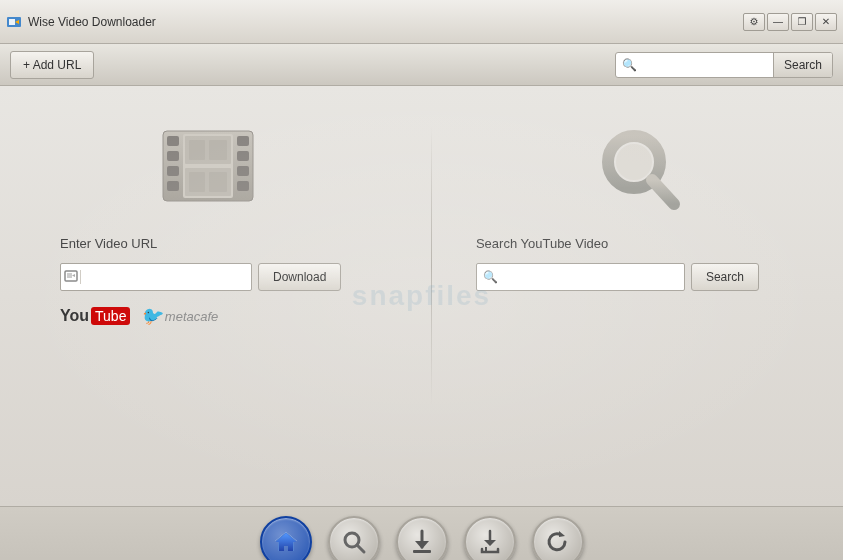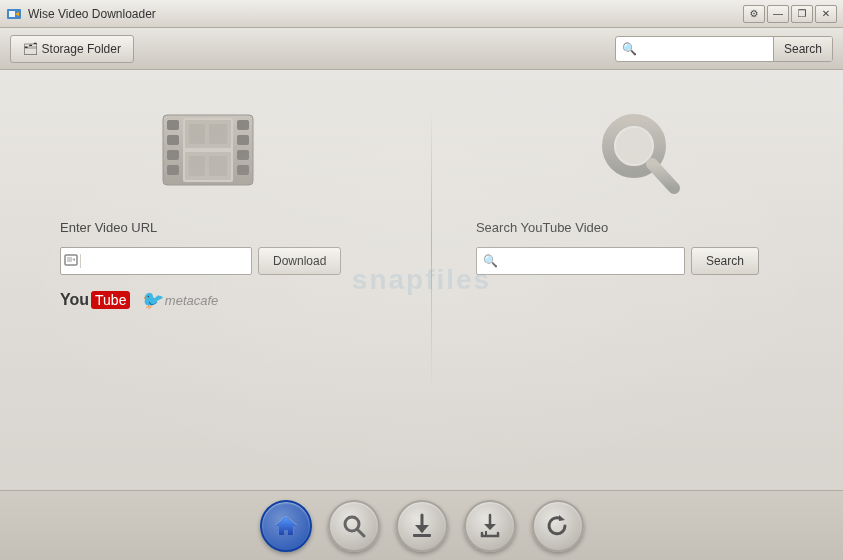--- a/index.html
+++ b/index.html
@@ -10,21 +10,21 @@
       font-family: 'Segoe UI', Tahoma, Geneva, Verdana, sans-serif;
       font-size: 12px;
       background: #d4d0c8;
       overflow: hidden;
     }
 
     
     .title-bar {
       background: linear-gradient(to bottom, #f0eeea, #d8d4cc);
       border-bottom: 1px solid #b0aca4;
-      height: 28px;
+      height: 44px;
       display: flex;
       align-items: center;
       padding: 0 6px;
       user-select: none;
     }
     .title-bar-icon {
       width: 16px;
       height: 16px;
       margin-right: 6px;
       display: flex;
@@ -379,21 +379,21 @@
   <span class="title-bar-title">Wise Video Downloader</span>
   <div class="title-bar-controls">
     <div class="title-bar-btn">⚙</div>
     <div class="title-bar-btn">—</div>
     <div class="title-bar-btn">❐</div>
     <div class="title-bar-btn">✕</div>
   </div>
 </div>
 
 <div class="toolbar">
-  <button class="toolbar-btn">🗂 Storage Folder</button>
+  <button class="toolbar-btn">+ Add URL</button>
   <div class="toolbar-spacer"></div>
   <div class="search-box-header">
     <span class="search-icon-small">🔍</span>
     <input type="text" style="width: 130px;" placeholder="">
     <button class="toolbar-search-btn">Search</button>
   </div>
 </div>
 
 <div class="main-content">
   <div class="watermark">snapfiles</div>

